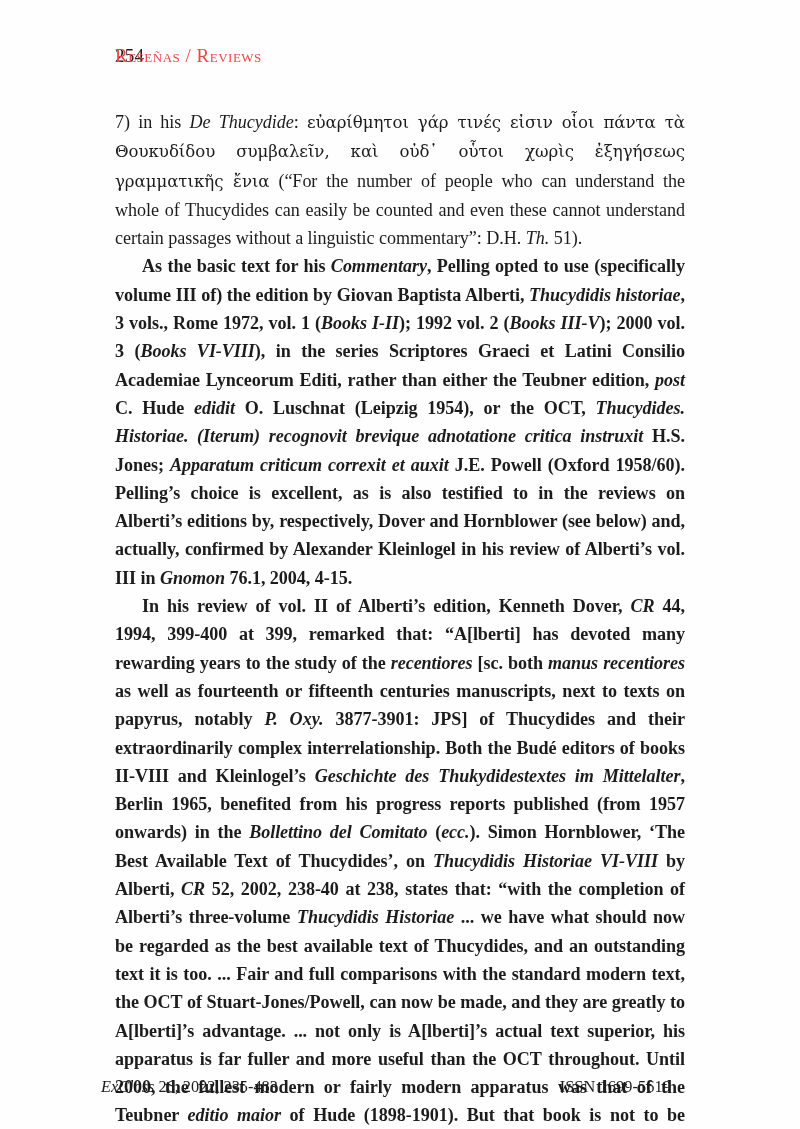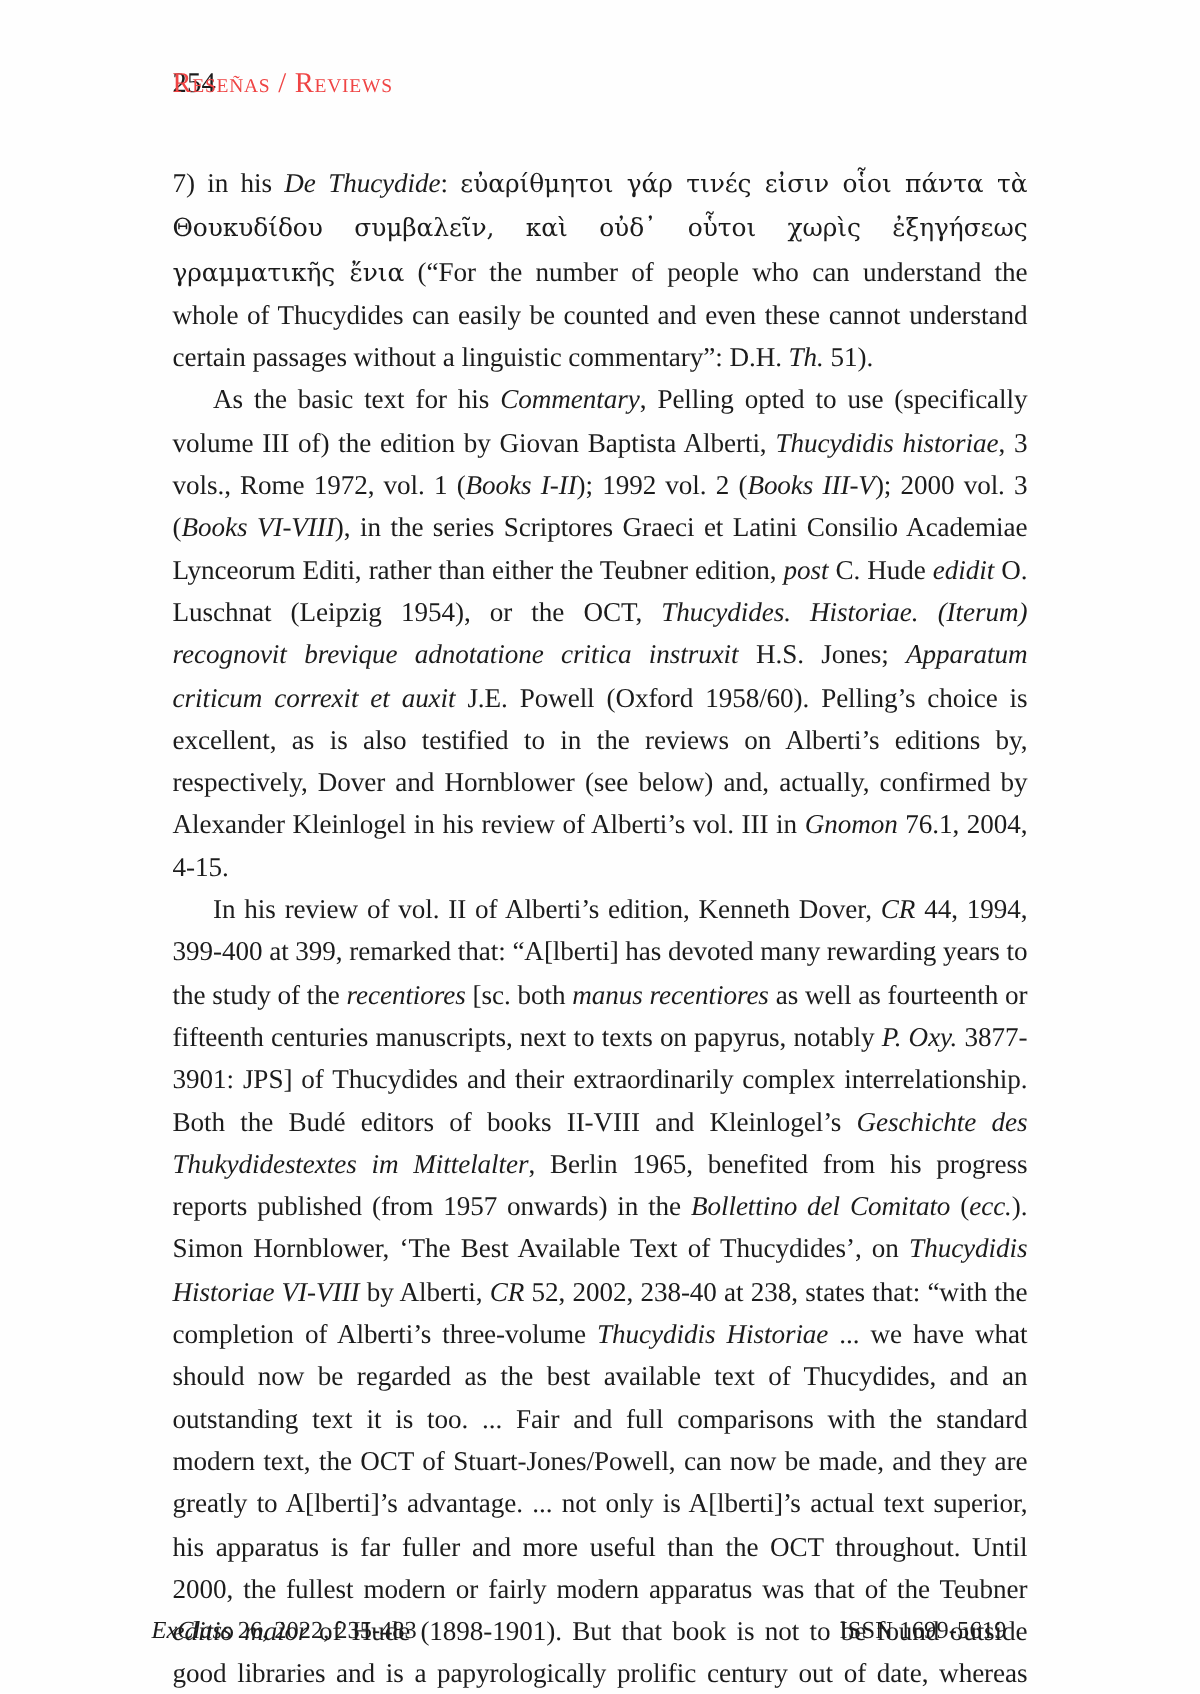--- a/index.html
+++ b/index.html
@@ -62,20 +62,21 @@
     margin: 0;
     font-size: 18.1px;
     line-height: 28.3px;
     text-align: justify;
     text-justify: inter-word;
     hyphens: none;
     letter-spacing: -0.05px;
   }
   p.para.indent {
     text-indent: 27px;
+    font-weight: bold;
   }
   .grk {
     font-family: "DejaVu Serif", "Liberation Serif", serif;
     font-size: 16.6px;
   }
   i, .it { font-style: italic; }
 
   
   .footer {
     position: absolute;

